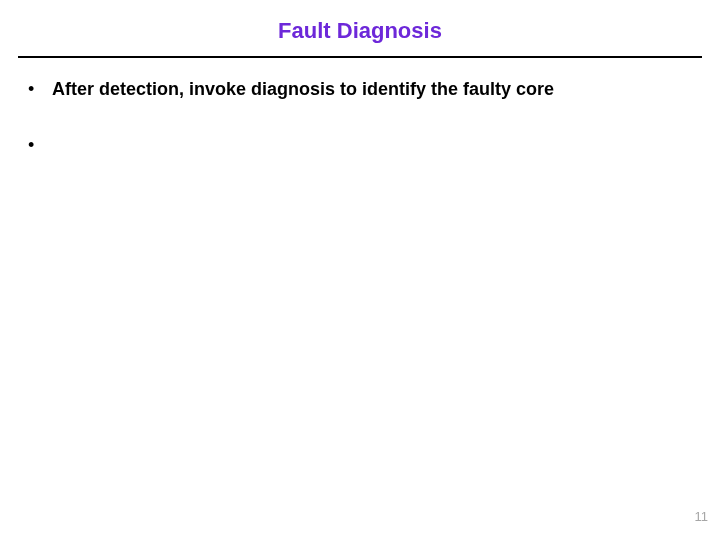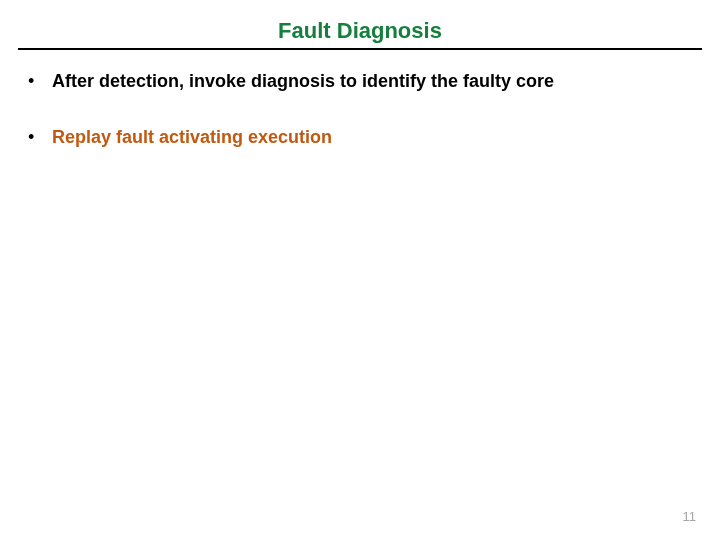--- a/index.html
+++ b/index.html
@@ -13,25 +13,25 @@
     overflow: hidden;
   }
   .slide {
     width: 720px;
     height: 540px;
     position: relative;
     box-sizing: border-box;
   }
   .title {
     text-align: center;
-    color: #15803d;
+    color: #6d28d9;
     font-weight: bold;
     font-size: 22px;
     padding-top: 18px;
-    padding-bottom: 4px;
+    padding-bottom: 12px;
   }
   .title-underline {
     border-bottom: 2px solid #000000;
     margin: 0 18px 0 18px;
   }
   .content {
     padding: 20px 28px 0 28px;
   }
   .bullet-row {
     display: flex;
@@ -48,21 +48,21 @@
   .bullet-text {
     font-size: 18px;
     line-height: 22px;
     font-weight: bold;
     text-align: right;
   }
   .c-black { color: #000000; }
   .c-orange { color: #c05a11; }
   .page-num {
     position: absolute;
-    right: 24px;
+    right: 12px;
     bottom: 16px;
     font-size: 13px;
     color: #a6a6a6;
   }
 </style>
 </head>
 <body>
 
 <div class="slide">
 
@@ -71,20 +71,19 @@
 
   <div class="content">
 
     <div class="bullet-row">
       <div class="bullet-dot">•</div>
       <div class="bullet-text c-black">After detection, invoke diagnosis to identify the faulty core</div>
     </div>
 
     <div class="bullet-row">
       <div class="bullet-dot">•</div>
-      <div class="bullet-text c-orange">Replay fault activating execution</div>
     </div>
 
   </div>
 
   <div class="page-num">11</div>
 
 </div>
 
 </body></html>

